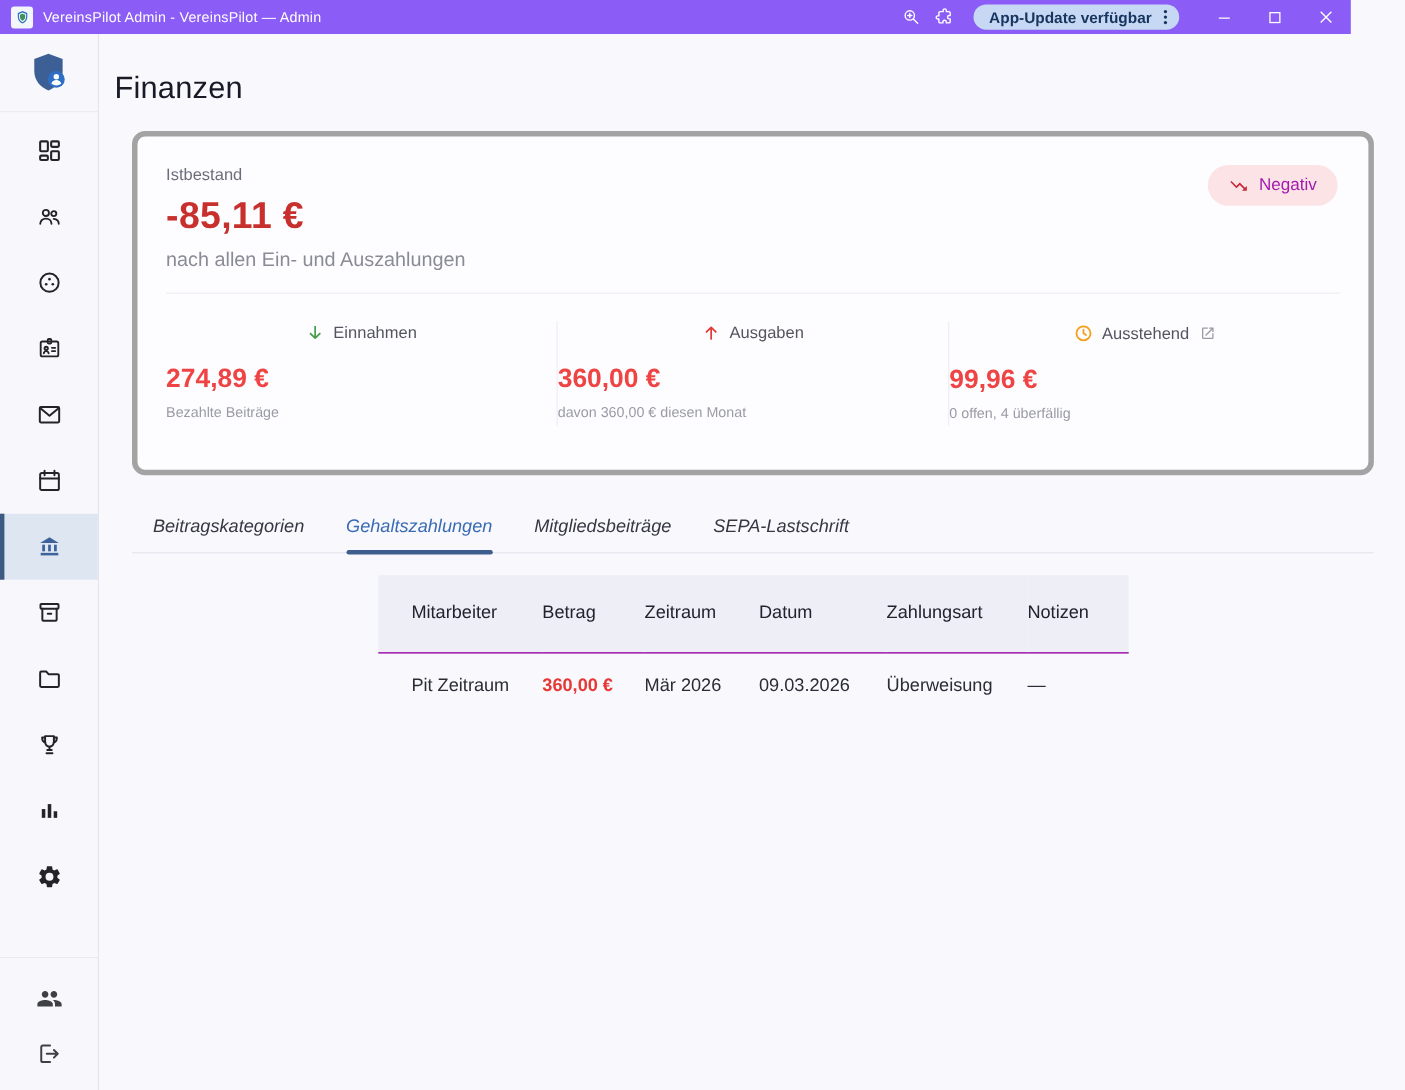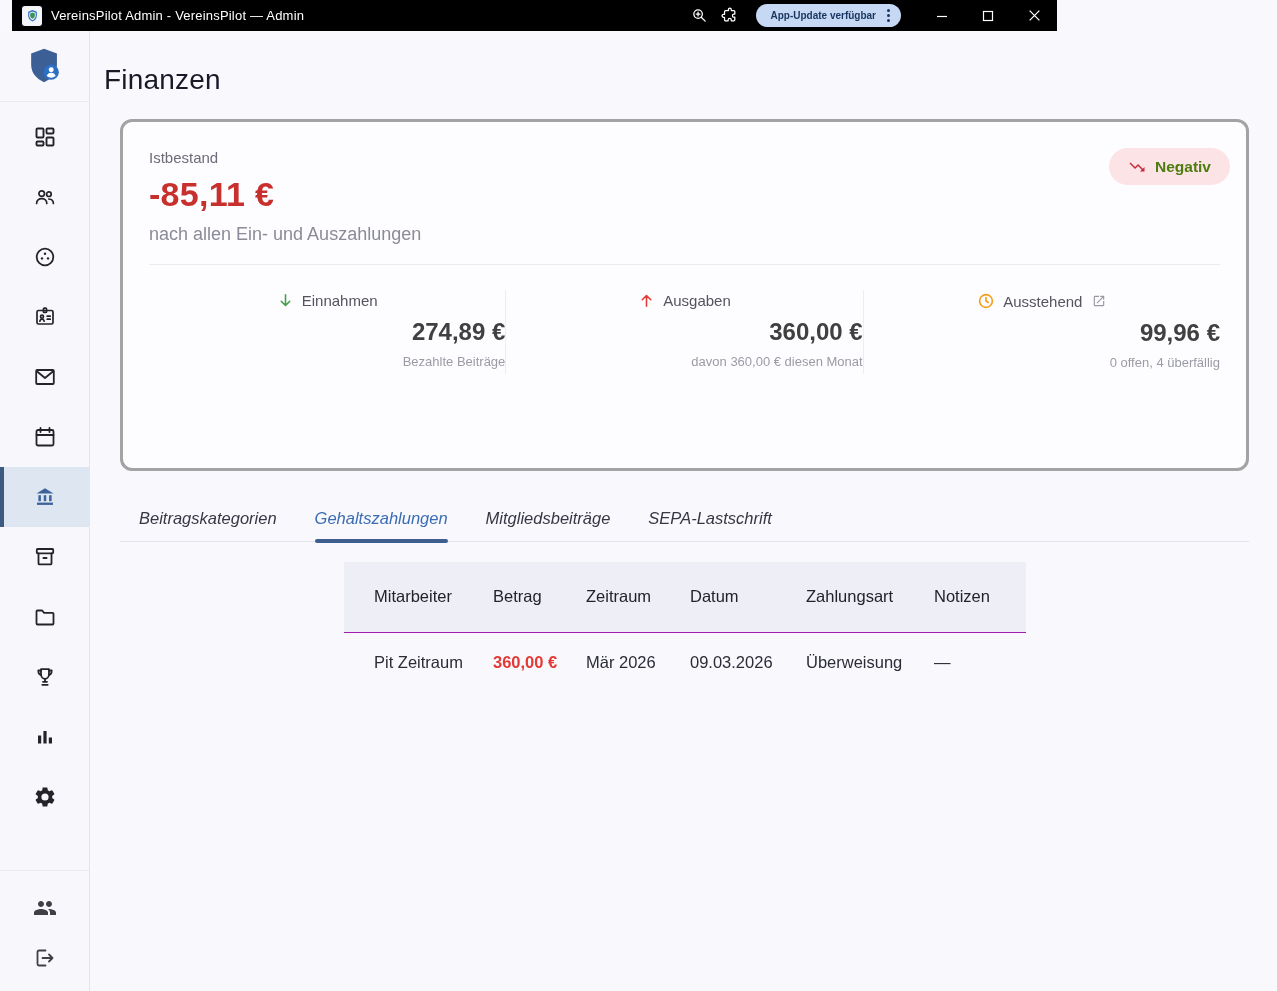--- a/index.html
+++ b/index.html
@@ -1,30 +1,30 @@
 <!DOCTYPE html>
 <html><head>
 <meta charset="utf-8">
 <style>
   * { margin:0; padding:0; box-sizing:border-box; }
   html,body { width:1277px; height:991px; overflow:hidden;
     font-family:"Liberation Sans","DejaVu Sans",sans-serif; background:#f8f8fd; }
 
   
-  .titlebar { position:absolute; top:0; left:12px; width:1045px; height:31px;
-    background:#000000; display:flex; align-items:center; color:#fff; }
+  .titlebar { position:absolute; top:0; left:0; width:1228px; height:31px;
+    background:#8b5cf6; display:flex; align-items:center; color:#fff; }
   .tb-appicon { width:20px; height:20px; margin-left:10px; background:#f2f6fb;
     border-radius:3px; display:flex; align-items:center; justify-content:center; }
   .tb-title { margin-left:9px; font-size:13px; letter-spacing:.2px; }
   .tb-right { margin-left:auto; display:flex; align-items:center; height:100%; }
   .tb-iconbtn { width:30px; height:31px; display:flex; align-items:center;
     justify-content:center; cursor:pointer; }
   .update-pill { display:flex; align-items:center; gap:7px; height:23px;
     padding:0 7px 0 14px; margin:0 18px 0 12px; border-radius:12px;
-    background:#c6d8f3; color:#17355e; font-size:10px; font-weight:600; cursor:pointer; }
+    background:#c6d8f3; color:#17355e; font-size:14px; font-weight:600; cursor:pointer; }
   .kebab { display:flex; flex-direction:column; gap:2px; padding:3px 4px; }
   .kebab span { width:3px; height:3px; border-radius:50%; background:#17355e; }
   .winbtn { width:46px; height:31px; display:flex; align-items:center;
     justify-content:center; cursor:pointer; color:#fff; }
 
   
   .app { position:absolute; top:31px; left:0; width:1277px; height:960px; display:flex; }
   .sidebar { width:90px; height:100%; background:#f8f8fc; border-right:1px solid #e4e4ec;
     display:flex; flex-direction:column; }
   .logo-wrap { height:71px; display:flex; align-items:center; justify-content:center;
@@ -37,37 +37,37 @@
     width:4px; background:#3d5a80; }
   .sb-bottom { margin-top:auto; border-top:1px solid #e9e9f0; padding:12px 0 8px;
     display:flex; flex-direction:column; }
   .sb-bottom .nav-item { height:50px; color:#3f3f46; }
 
   .main { flex:1; position:relative; background:#f8f8fd; }
   .page-title { margin:33px 0 0 14px; font-size:28px; font-weight:400; color:#1a1a27;
     letter-spacing:.2px; }
 
   
-  .card { position:relative; margin:23px 0 0 30px; width:1129px; height:352px;
-    background:#fdfdff; border:3px solid #a3a3a3; border-radius:12px;
+  .card { position:relative; margin:23px 0 0 30px; width:1129px; height:313px;
+    background:#fdfdff; border:5px solid #a3a3a3; border-radius:12px;
     padding:27px 26px 0 26px; }
   .card-label { font-size:15px; color:#6c6c7a; }
   .card-value { margin-top:9px; font-size:34px; font-weight:700; color:#c8302e;
     letter-spacing:.3px; }
   .card-sub { margin-top:10px; font-size:18px; color:#8b8b97; }
-  .status-badge { position:absolute; top:26px; right:16px; height:37px;
+  .status-badge { position:absolute; top:26px; right:28px; height:37px;
     display:flex; align-items:center; gap:9px; padding:0 19px; border-radius:19px;
-    background:#fbe3e6; color:#4d7c0f; font-size:15.5px; font-weight:700; }
+    background:#fbe3e6; color:#a21caf; font-size:15.5px; font-weight:400; }
   .card-divider { margin-top:19px; border:0; border-top:1px solid #eaeaf1; }
   .stats { display:flex; margin-top:25px; }
-  .stat { flex:1; text-align:right; padding:2px 0 4px; }
+  .stat { flex:1; text-align:left; padding:2px 0 4px; }
   .stat + .stat { border-left:1px solid #ececf3; }
   .stat-label { display:flex; align-items:center; justify-content:center; gap:8px;
     font-size:15px; color:#54545f; }
-  .stat-value { margin-top:9px; font-size:24px; font-weight:700; color:#404040; }
+  .stat-value { margin-top:20px; font-size:24px; font-weight:700; color:#ef4444; }
   .stat-sub { margin-top:8px; font-size:13px; color:#9b9ba6; }
   .ext-link { display:inline-flex; margin-left:2px; cursor:pointer; }
 
   
   .tabs { margin:25px 0 0 30px; width:1129px; height:46px; display:flex;
     border-bottom:1px solid #e4e4ed; padding-left:0;font-style:italic; }
   .tab { margin:0 19px; display:flex; align-items:center; font-size:16.5px;
     color:#373743; cursor:pointer; position:relative; white-space:nowrap; }
   .tab.active { color:#3a6cb4; }
   .tab.active::after { content:""; position:absolute; left:0; right:0; bottom:-2px;

